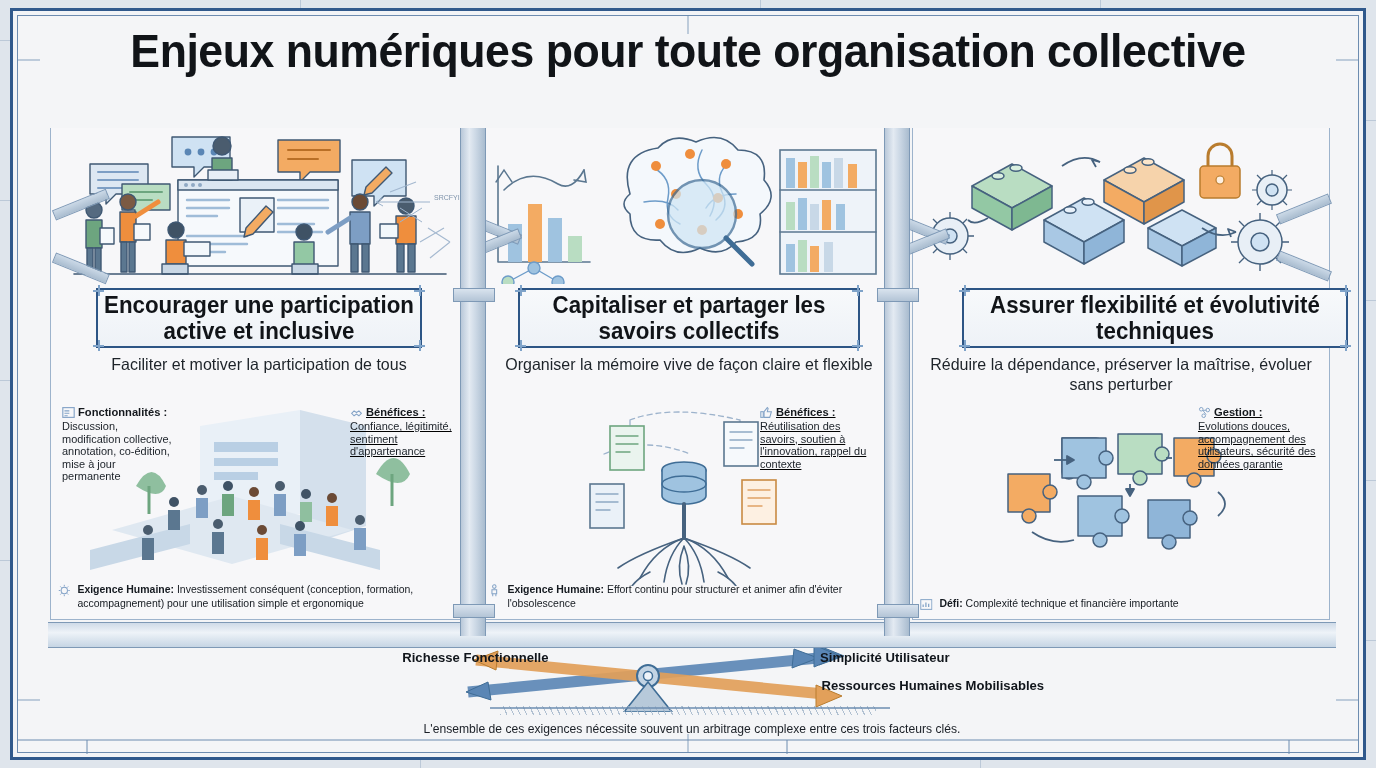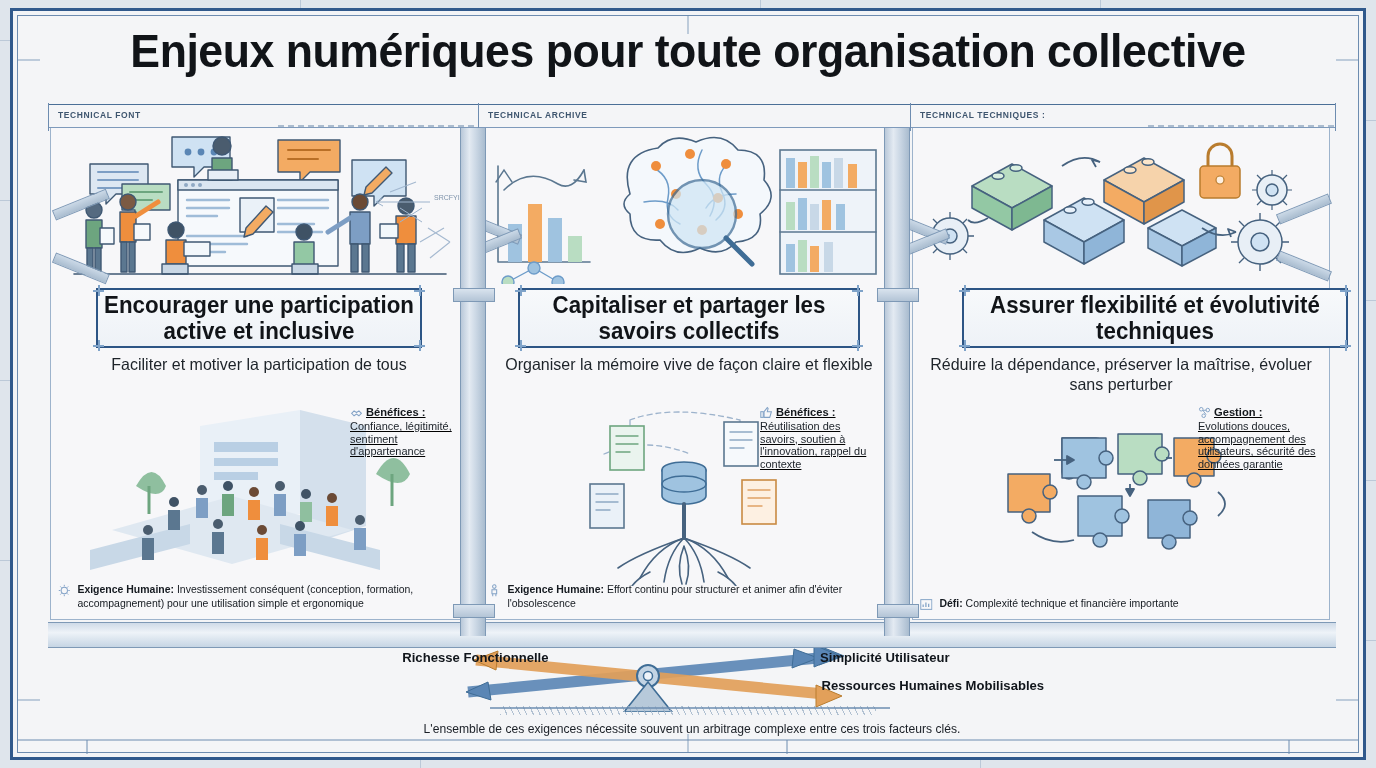--- a/index.html
+++ b/index.html
@@ -282,31 +282,20 @@
       <line x1="1359" y1="60" x2="1336" y2="60"></line>
       <line x1="17" y1="700" x2="40" y2="700"></line>
       <line x1="1359" y1="700" x2="1336" y2="700"></line>
       <line x1="688" y1="15" x2="688" y2="34"></line>
       <line x1="688" y1="753" x2="688" y2="734"></line>
     </g>
   </svg>
 
   <h1 id="title">Enjeux numériques pour toute organisation collective</h1>
 
-  <div id="tech-strip">
-    <div class="tech-div" style="left:0"></div>
-    <div class="tech-div" style="left:430px"></div>
-    <div class="tech-div" style="left:862px"></div>
-    <div class="tech-div" style="left:1287px"></div>
-    <div class="tech-label" style="left:10px">TECHNICAL FONT</div>
-    <div class="tech-label" style="left:440px">TECHNICAL ARCHIVE</div>
-    <div class="tech-label" style="left:872px">TECHNICAL TECHNIQUES :</div>
-    <div class="dashguide" style="left:230px;top:20px;width:196px"></div>
-    <div class="dashguide" style="left:1100px;top:20px;width:186px"></div>
-  </div>
 
   <div class="column" id="col1">
     <div class="col-panel"></div>
 
     <div class="illus illus-top">
       <svg viewBox="0 0 418 152" width="418" height="152">
         <g fill="none" stroke="#3f5873" stroke-width="1.4" stroke-linejoin="round" stroke-linecap="round">
 
           <g>
             <path d="M40 32 h58 v30 h-32 l-10 10 v-10 h-16 z" fill="#dde7f2"></path>
@@ -444,20 +433,30 @@
             <path d="M244 144 h12 v22 h-12z" fill="#7d9ec4"></path>
           <circle cx="98" cy="140" r="5" fill="#4a5c6e"></circle>
             <path d="M92 148 h12 v22 h-12z" fill="#5b7790"></path>
           <circle cx="310" cy="130" r="5" fill="#4a5c6e"></circle>
             <path d="M304 138 h12 v22 h-12z" fill="#7d9ec4"></path>
         </g>
       </g>
     </svg>
 
     <div class="details">
+      <div class="dcell left">
+        <span class="dicon">
+          <svg viewBox="0 0 16 16">
+              <rect x="1" y="2" width="14" height="12" fill="none" stroke="currentColor" stroke-width="1.4"></rect>
+              <path d="M3 6h6M3 9h6M3 12h4" stroke="currentColor" stroke-width="1.3"></path>
+            </svg>
+        </span>
+        <div class="dhead">Fonctionnalités :</div>
+        <div class="dbody">Discussion, modification collective, annotation, co-édition, mise à jour permanente</div>
+      </div>
       <div class="dcell right">
         <span class="dicon">
           <svg viewBox="0 0 16 16">
               <path d="M2 9l3-3 3 2 3-2 3 3-3 3-3-2-3 2z" fill="none" stroke="currentColor" stroke-width="1.3"></path>
             </svg>
         </span>
         <div class="dhead">Bénéfices :</div>
         <div class="dbody">Confiance, légitimité, sentiment d'appartenance</div>
       </div>
     </div>

